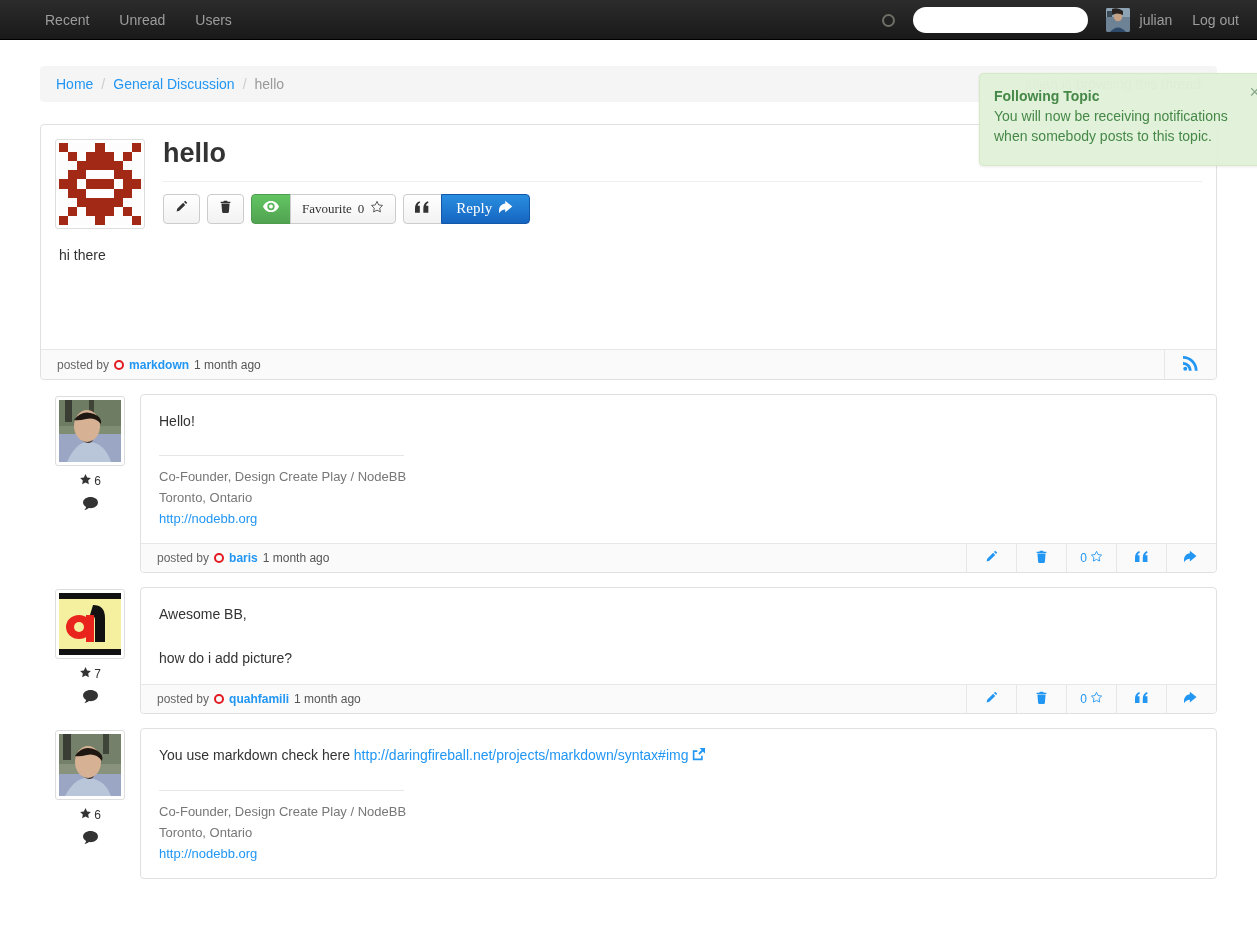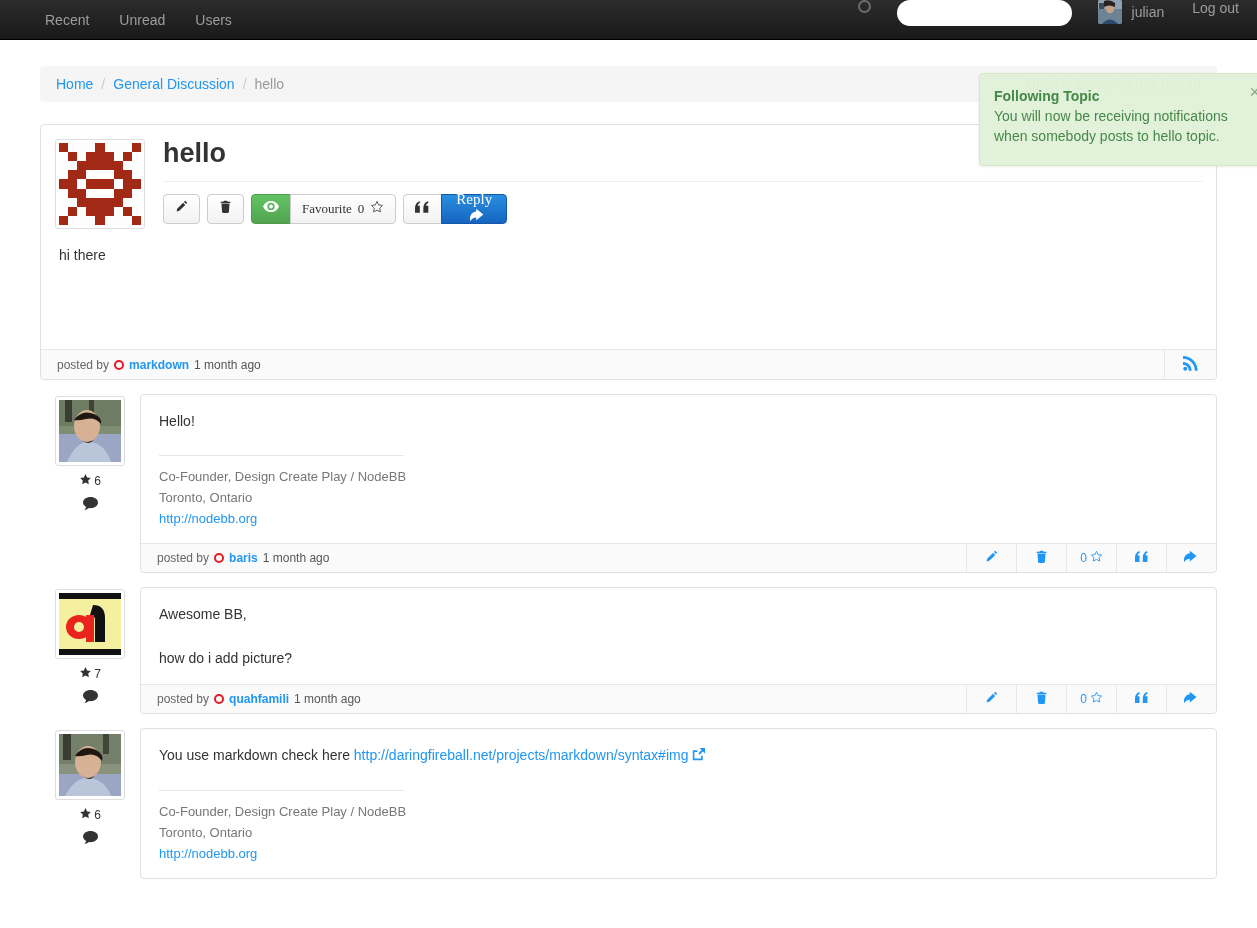--- a/index.html
+++ b/index.html
@@ -40,22 +40,22 @@
     line-height: 40px;
     text-decoration: none;
     white-space: nowrap;
   }
   .nav-right {
     position: absolute;
     right: 18px;
     top: 0;
     height: 40px;
     display: flex;
-    align-items: flex-start;
-    gap: 8px;
+    align-items: center;
+    gap: 0;
   }
   .notif-circle {
     width: 13px; height: 13px;
     border: 2px solid #6f6f68;
     border-radius: 50%;
     margin-right: 18px;
     display: inline-block;
   }
   .search-box {
     width: 175px;
@@ -199,21 +199,20 @@
     background: linear-gradient(to bottom, #62c462 0%, #51a351 100%);
     border-color: #4f9b4f;
     color: #fff;
   }
   .btn-blue {
     background: linear-gradient(to bottom, #2a8fe0 0%, #1565c0 100%);
     border-color: #1257a8;
     color: #fff;
     font-size: 15px;
     padding: 0 14px;
-    flex-direction: column;
   }
   .btn-blue svg { margin-left: 7px; }
   .fav-label { margin-right: 6px; }
   .post-body {
     padding: 16px 18px 18px 18px;
     font-size: 14px;
     color: #333;
     min-height: 118px;
     line-height: 1.5;
   }
@@ -370,21 +369,21 @@
     <span class="bc-sep">/</span>
     <a href="#">General Discussion</a>
     <span class="bc-sep">/</span>
     <span class="bc-current">hello</span>
     <span class="browsing">julian is browsing this thread</span>
   </div>
 
   <div class="toast">
     <button class="toast-close">×</button>
     <div class="toast-title">Following Topic</div>
-    <div class="toast-body">You will now be receiving notifications when somebody posts to hello topic.</div>
+    <div class="toast-body">You will now be receiving notifications when somebody posts to this topic.</div>
   </div>
 
   <div class="main-post">
     <div class="main-post-inner">
       <span class="main-avatar">
         <svg width="82" height="82" viewBox="0 0 9 9" shape-rendering="crispEdges" aria-hidden="true">
           <rect width="9" height="9" fill="#fdfdfd"></rect>
           <g fill="#a32917">
             <rect x="0" y="0" width="1" height="1"></rect>
               <rect x="8" y="0" width="1" height="1"></rect>

